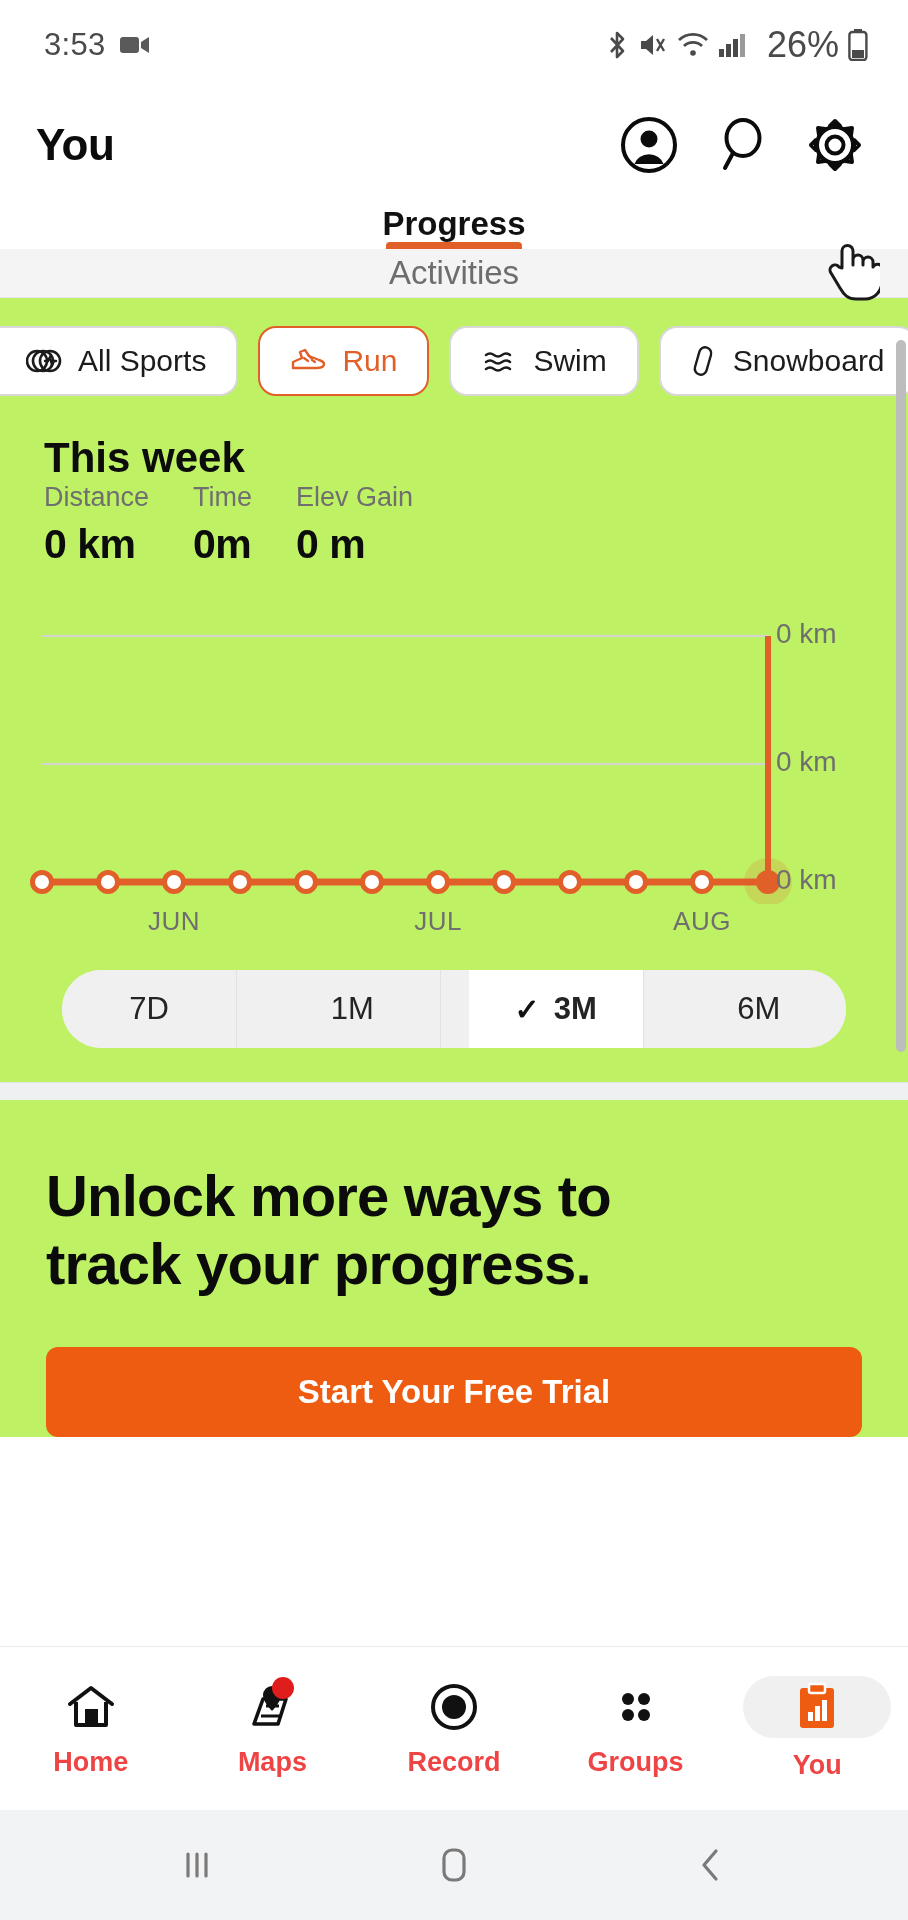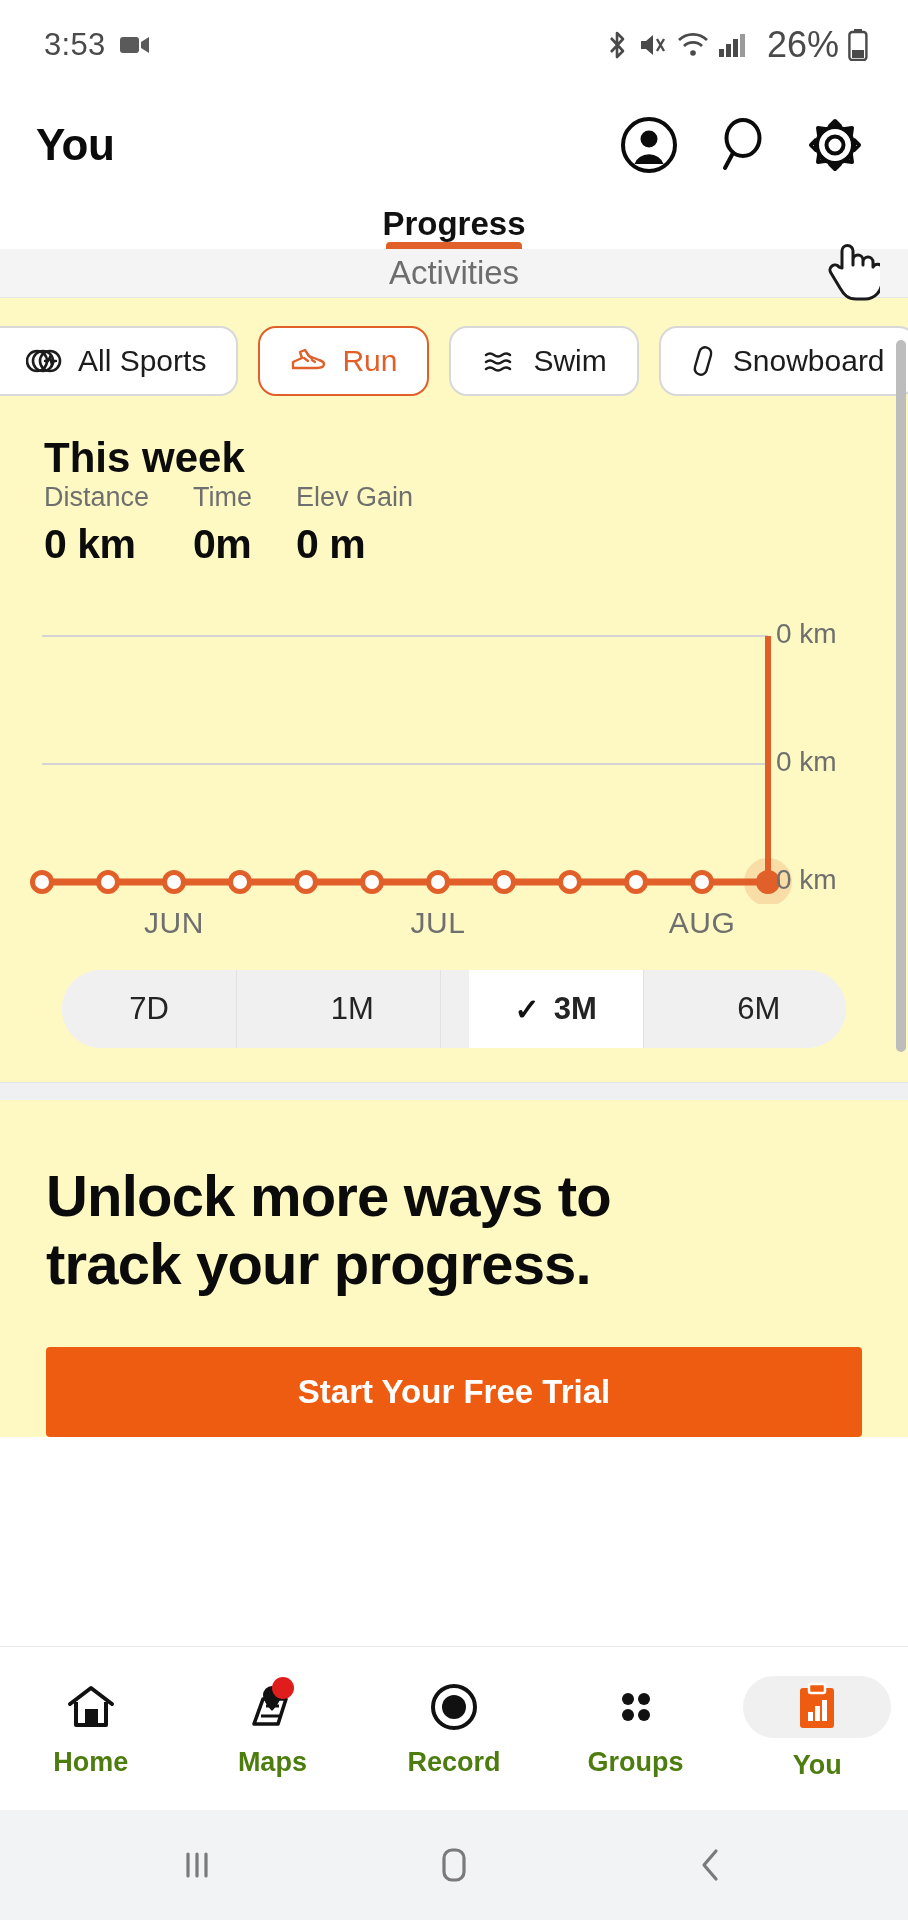--- a/index.html
+++ b/index.html
@@ -84,36 +84,36 @@
     border-radius:18px;
     background:#fff;
     font-size:30px;
     color:#1c1c1c;
     white-space:nowrap;
   }
   .chip:first-child { margin-left:-26px; padding-left:52px; border-left:none; border-radius:0 18px 18px 0; }
   .chip.selected { border-color:#e15f29; color:#e15f29; }
 
   
-  .scroll-area { position:relative; background:#fef9c3; }
+  .scroll-area { position:relative; background:#bef264; }
   .section { padding:0 44px; }
   .section-title { font-size:42px; font-weight:700; color:#0c0c0c; margin-top:12px; }
 
   .stats { display:flex; gap:0; }
   .stat { margin-right:44px; }
   .stat-label { font-size:27px; color:#6f6f6f; }
   .stat-value { font-size:41px; font-weight:700; color:#0c0c0c; margin-top:8px; letter-spacing:-.5px; }
 
   
   .chart-wrap { position:relative; margin-top:46px; height:330px; }
   .chart-svg { display:block; }
   .ylabels { position:absolute; right:8px; top:0; height:100%; width:130px; }
   .ylab { position:absolute; font-size:28px; color:#6f6f6f; left:6px; }
   .xlabels { position:relative; height:46px; margin-top:2px; }
-  .xlab { position:absolute; font-size:30px; color:#6f6f6f; transform:translateX(-50%); letter-spacing:.5px; }
+  .xlab { position:absolute; font-size:26px; color:#6f6f6f; transform:translateX(-50%); letter-spacing:.5px; }
 
   
   .ranges {
     display:flex;
     margin:26px 62px 0 62px;
     height:78px;
     border-radius:40px;
     overflow:hidden;
     background:#f0f0f0;
     gap:28px;
@@ -139,21 +139,21 @@
     font-size:58px;
     font-weight:700;
     line-height:1.18;
     color:#0b0b0b;
     letter-spacing:-.8px;
   }
   .cta {
     margin-top:48px;
     height:90px;
     background:#ee5c11;
-    border-radius:4px;
+    border-radius:12px;
     display:flex;
     align-items:center;
     justify-content:center;
     color:#fff;
     font-size:33px;
     font-weight:700;
   }
 
   
   .bottomnav {
@@ -174,21 +174,21 @@
     gap:12px;
     position:relative;
   }
   .navicon { position:relative; display:flex; align-items:center; justify-content:center; height:56px; }
   .navicon.pill {
     background:#f0f0f0;
     border-radius:34px;
     width:148px;
     height:62px;
   }
-  .navlabel { font-size:27px; font-weight:700; color:#4d7c0f; }
+  .navlabel { font-size:27px; font-weight:700; color:#ef4444; }
   .badge {
     position:absolute;
     width:22px; height:22px;
     border-radius:50%;
     background:#e01d1d;
     top:-2px; right:4px;
   }
 
   
   .sysnav {

